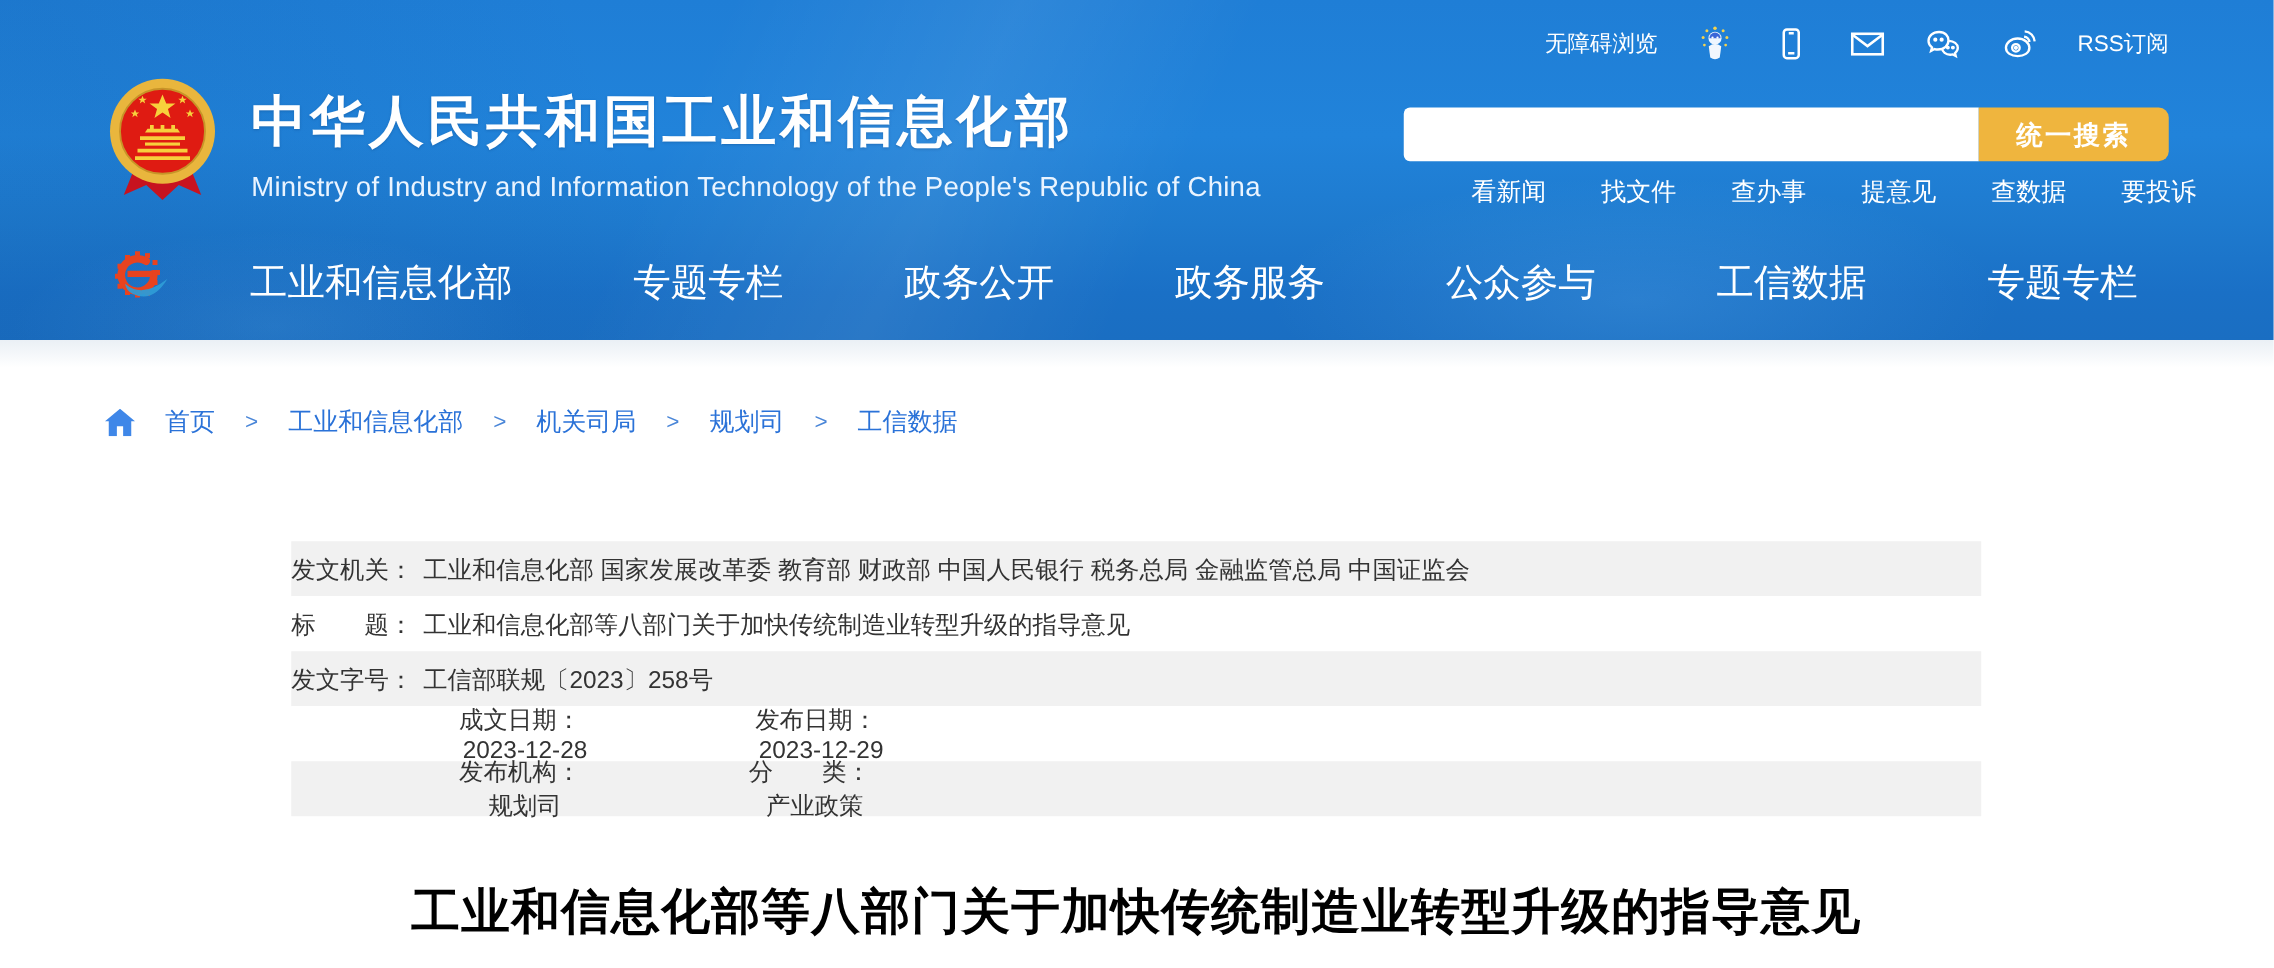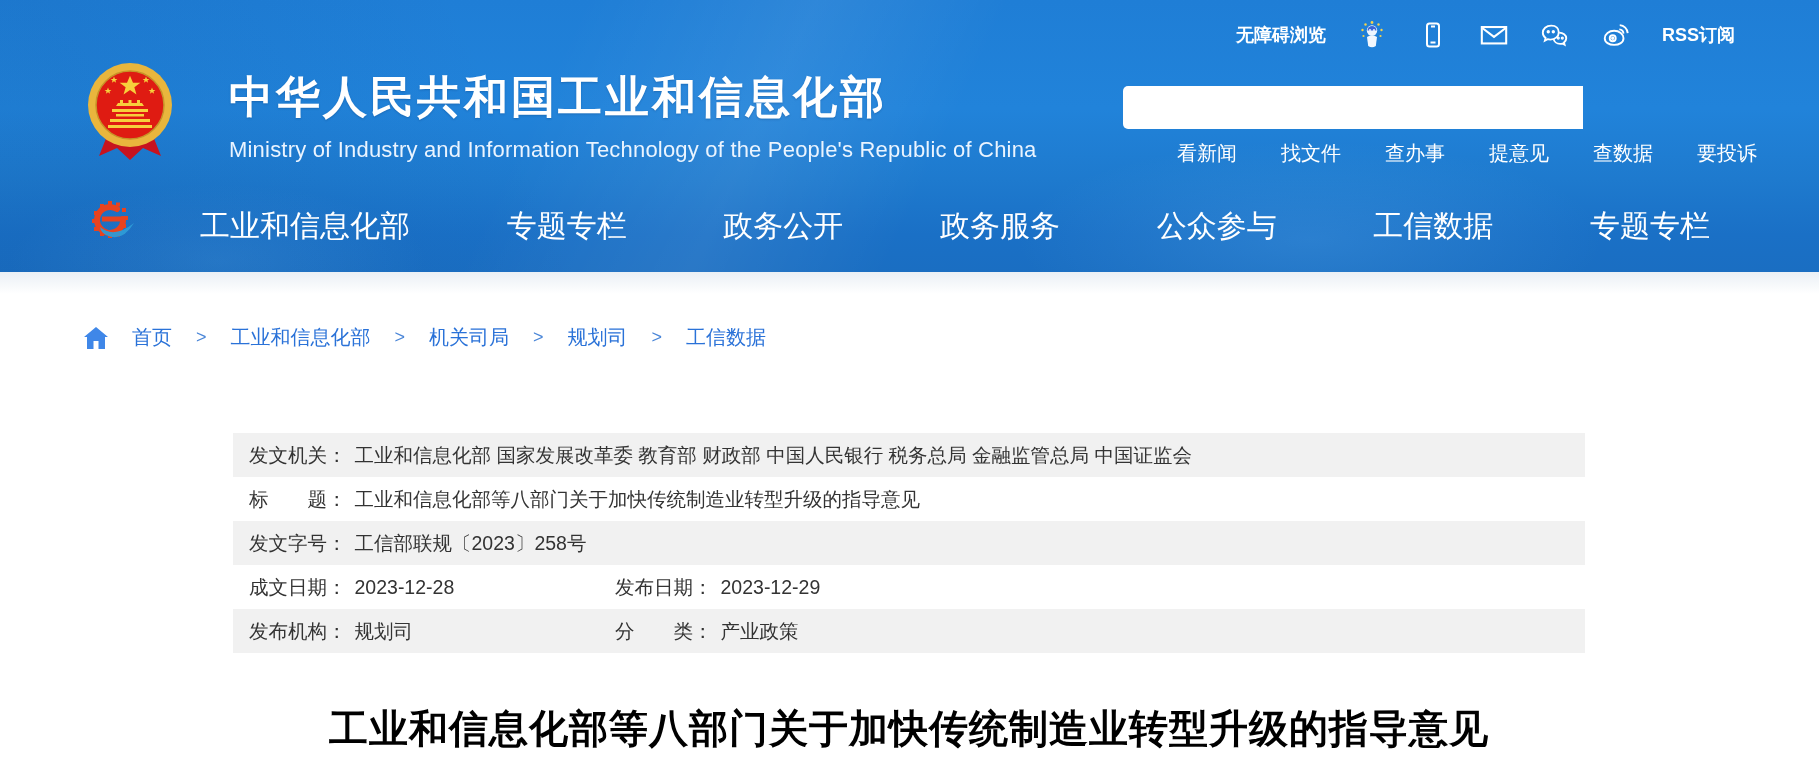--- a/index.html
+++ b/index.html
@@ -16,28 +16,28 @@
       linear-gradient(115deg, rgba(255,255,255,0) 30%, rgba(255,255,255,0.07) 42%, rgba(255,255,255,0) 52%),
       linear-gradient(65deg, rgba(9,64,130,0.10) 8%, rgba(255,255,255,0) 30%),
       radial-gradient(420px 140px at 72% 88%, rgba(120,200,255,0.18), rgba(0,0,0,0) 70%),
       radial-gradient(300px 110px at 12% 96%, rgba(120,200,255,0.15), rgba(0,0,0,0) 70%);
     pointer-events:none; }
   .header-shadow { position:absolute; left:0; top:272px; width:1819px; height:22px;
     background:linear-gradient(180deg, rgba(180,200,220,0.28), rgba(255,255,255,0)); }
 
   
   .topbar { position:absolute; top:16px; right:84px; height:38px; display:flex;
-    align-items:center; gap:31px; color:#fff; font-size:18px;font-weight:bold; }
+    align-items:center; gap:31px; color:#fff; font-size:18px; }
   .topbar .tlink { cursor:pointer; white-space:nowrap; }
   .ticon { display:inline-flex; width:30px; height:30px; align-items:center;
     justify-content:center; cursor:pointer; }
   .ticon svg { display:block; }
 
   
-  .brand { position:absolute; left:85px; top:60px; display:flex; align-items:flex-start;gap:28px; }
+  .brand { position:absolute; left:85px; top:60px; display:flex; align-items:flex-start; }
   .emblem { width:90px; height:102px; display:block; }
   .brand-text { margin-left:26px; padding-top:8px; }
   .site-title { color:#fff; font-size:44px; font-weight:700; letter-spacing:3px;
     white-space:nowrap; text-shadow:0 1px 2px rgba(0,40,90,0.25); }
   .site-subtitle { color:#eaf4ff; font-size:22px; margin-top:10px; letter-spacing:0.2px;
     white-space:nowrap; }
 
   
   .search { position:absolute; left:1123px; top:86px; display:flex; }
   .search input { width:460px; height:43px; border:none; outline:none;
@@ -59,26 +59,26 @@
 
   
   .breadcrumb { position:absolute; left:84px; top:324px; display:flex; align-items:center;
     gap:24px; font-size:20px; color:#2a72d8; }
   .breadcrumb .crumb { cursor:pointer; white-space:nowrap; }
   .breadcrumb .sep { color:#4a86d8; font-size:18px; }
   .home-ic { display:inline-flex; width:24px; height:22px; }
 
   .doc-meta { position:absolute; left:233px; top:433px; width:1352px; font-size:19.5px;
     color:#333; }
-  .meta-row { height:44px; display:flex; align-items:center; padding-left:16px; }
+  .meta-row { height:44px; display:flex; align-items:center; }
   .meta-row:nth-child(odd) { background:#f1f1f1; }
   .meta-row:nth-child(even) { background:#fff; }
   .meta-label { white-space:pre; }
   .meta-value { margin-left:8px; white-space:pre;text-align:right; }
-  .meta-col { display:flex; align-items:center; }
+  .meta-col { display:flex; align-items:center;flex-direction:column; }
   .meta-col.c1 { width:366px; }
 
   .article-title { position:absolute; left:233px; top:702px; width:1352px;
     text-align:center; font-size:39px; font-weight:700; color:#000; letter-spacing:1px;
     white-space:nowrap; }
 </style>
 </head>
 <body>
 
 <div class="page">
@@ -165,20 +165,21 @@
         </svg>
       </span>
       <div class="brand-text">
         <div class="site-title">中华人民共和国工业和信息化部</div>
         <div class="site-subtitle">Ministry of Industry and Information Technology of the People's Republic of China</div>
       </div>
     </div>
 
     <div class="search">
       <input type="text" style="">
+      <button>统一搜索</button>
     </div>
 
     <div class="quicklinks">
       <span>看新闻</span>
       <span>找文件</span>
       <span>查办事</span>
       <span>提意见</span>
       <span>查数据</span>
       <span>要投诉</span>
     </div>

